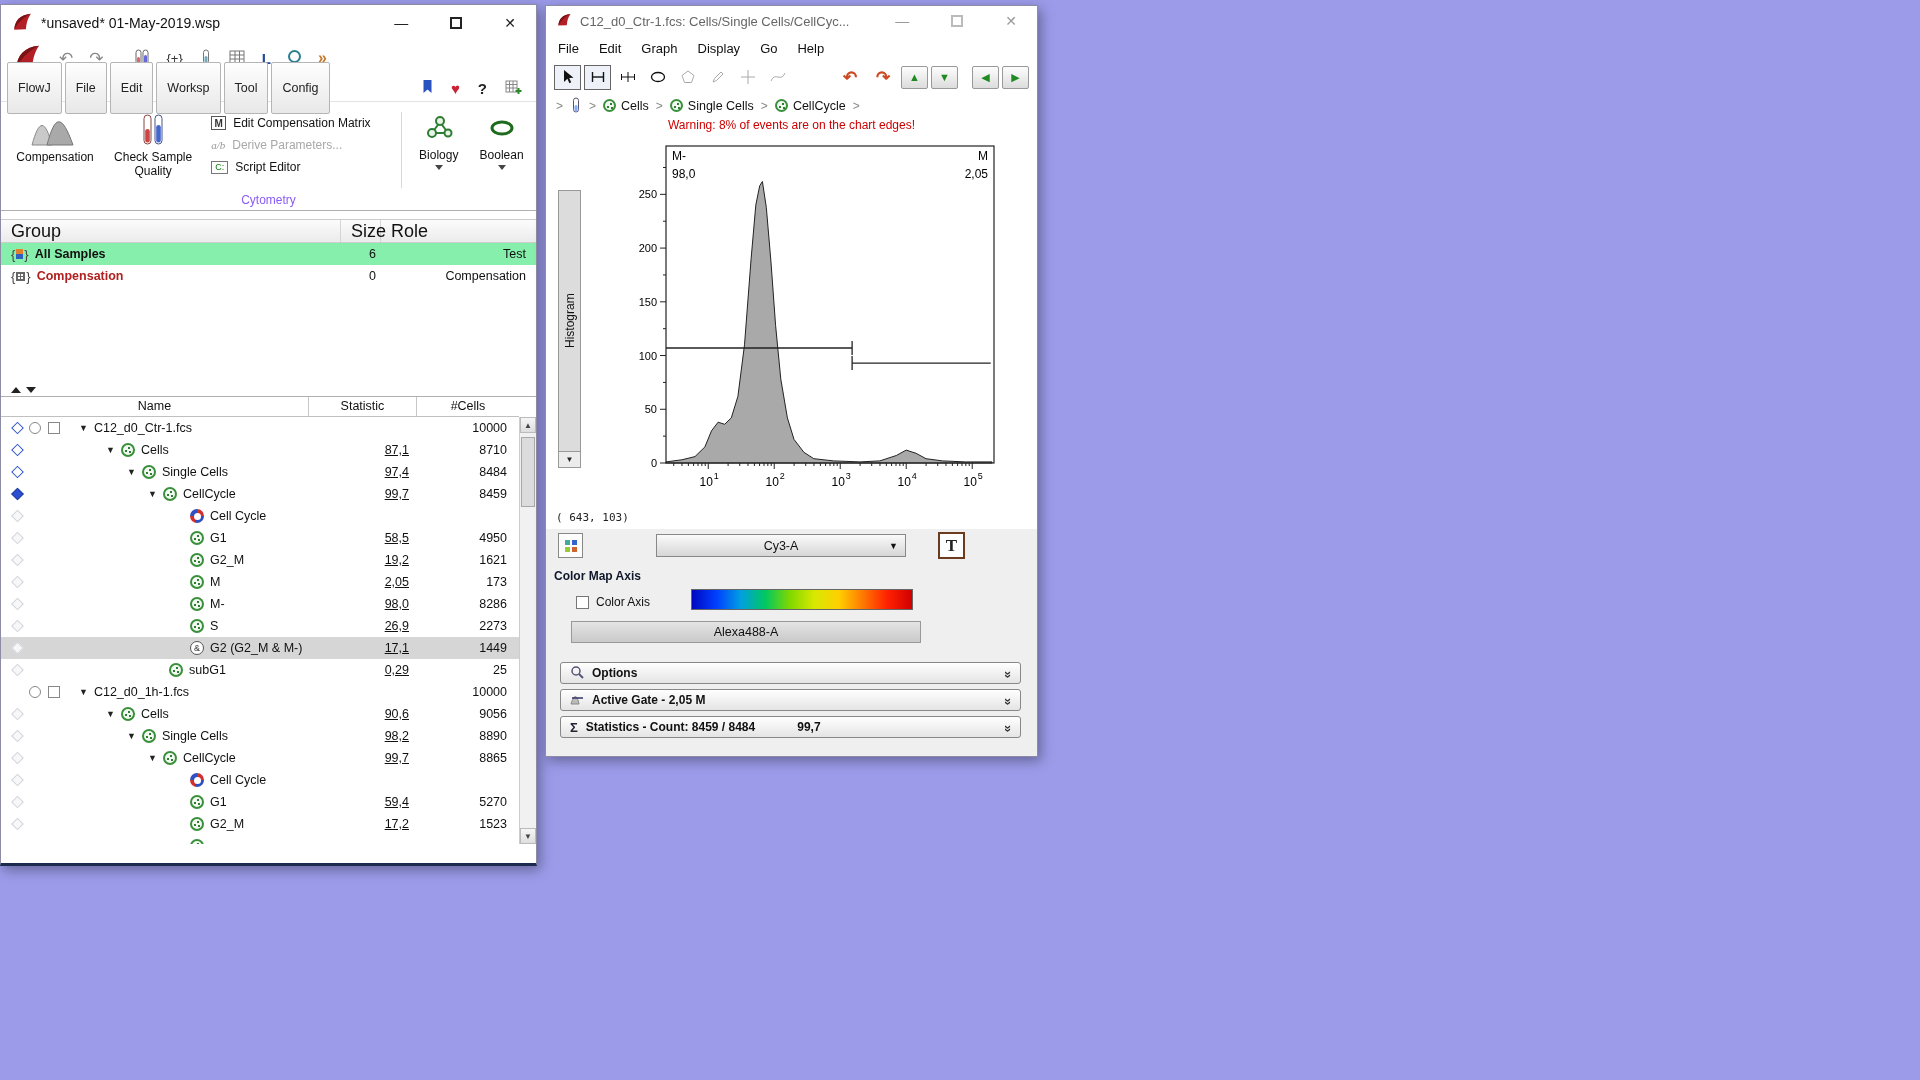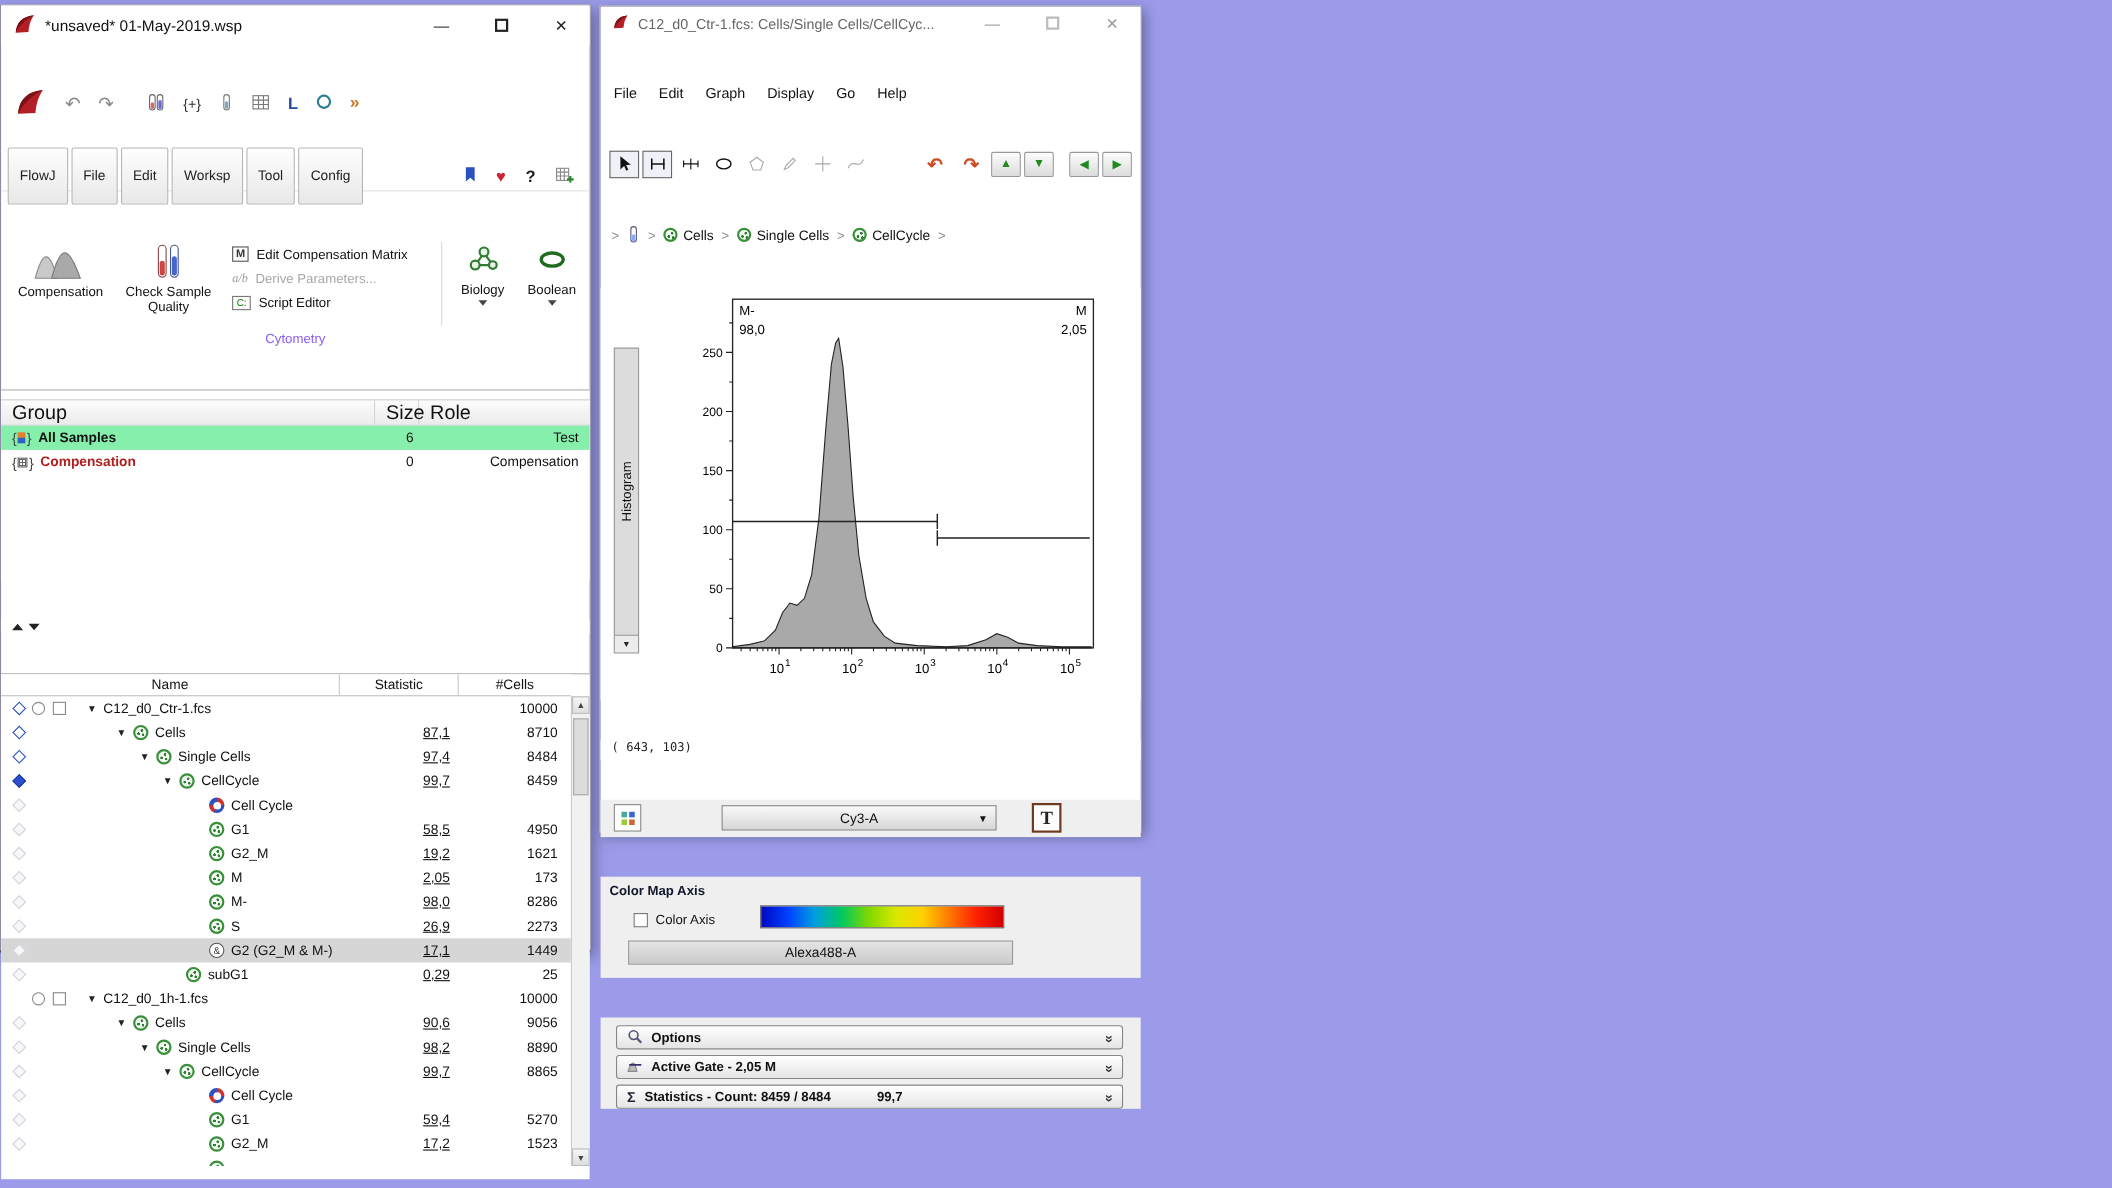--- a/index.html
+++ b/index.html
@@ -1,18 +1,18 @@
 <!DOCTYPE html>
 <html><head>
 <meta charset="utf-8">
 <style>
 *{margin:0;padding:0;box-sizing:border-box;}
 html,body{width:1920px;height:1080px;}
 body{background:#9b9bea;font-family:"Liberation Sans",sans-serif;color:#111;position:relative;overflow:hidden;font-size:13px;}
-.window{position:absolute;background:#fff;border:1px solid #8c8ca6;box-shadow:3px 4px 12px rgba(0,0,0,.35);display:flex;flex-direction:column;gap:36px;}
+.window{position:absolute;background:#fff;border:1px solid #8c8ca6;box-shadow:3px 4px 12px rgba(0,0,0,.35);display:flex;flex-direction:column;}
 #main-window{left:0;top:4px;width:537px;height:862px;border-bottom:3px solid #1c2a50;}
 #graph-window{left:545px;top:5px;width:493px;height:752px;}
 
 
 .titlebar{height:36px;display:flex;align-items:center;padding:0 10px;flex:0 0 auto;background:#fff;}
 .titlebar .title{font-size:14px;margin-left:8px;white-space:nowrap;}
 .winbtns{margin-left:auto;display:flex;align-items:center;gap:42px;padding-right:10px;}
 .winbtn{font-size:14px;color:#222;line-height:1;}
 .winbtn.max{width:12px;height:12px;border:2px solid #222;}
 #graph-window .winbtn{color:#999;}
@@ -608,20 +608,21 @@
         <span>Single Cells</span>
       </span>
     <span class="bc-chev">&gt;</span>
     <span class="bc-item">
         <span class="pop-icon"></span>
         <span>CellCycle</span>
       </span>
     <span class="bc-chev">&gt;</span>
   </div>
 
+  <div class="warning">Warning: 8% of events are on the chart edges!</div>
 
   <div class="plotzone">
     <div class="hist-slider">
       <span class="hist-label">Histogram</span>
       <span class="hist-down">▼</span>
     </div>
     <svg id="plot-svg" width="380" height="372">
         <rect x="32" y="10" width="328" height="317" fill="#fff"></rect>
         <path d="M32.0 327.0 L32.0 325.9 L47.8 323.8 L61.0 320.6 L70.9 310.9 L77.5 294.8 L84.1 286.2 L90.7 288.3 L97.3 281.9 L103.9 260.4 L110.5 208.8 L117.1 122.8 L121.8 69.1 L125.7 49.8 L128.4 45.5 L132.3 71.3 L136.9 125.0 L141.6 189.5 L146.8 243.2 L153.4 281.9 L160.0 303.4 L169.9 316.3 L179.8 322.7 L199.6 324.9 L226.0 325.9 L245.8 324.9 L262.3 319.5 L272.2 314.1 L282.1 317.3 L292.0 322.7 L308.5 324.9 L331.6 325.9 L358.0 325.9 L358.0 327.0 Z" fill="#a9a9a9" stroke="#222" stroke-width="1"></path>
         <rect x="32" y="10" width="328" height="317" fill="none" stroke="#222" stroke-width="1.2"></rect>

